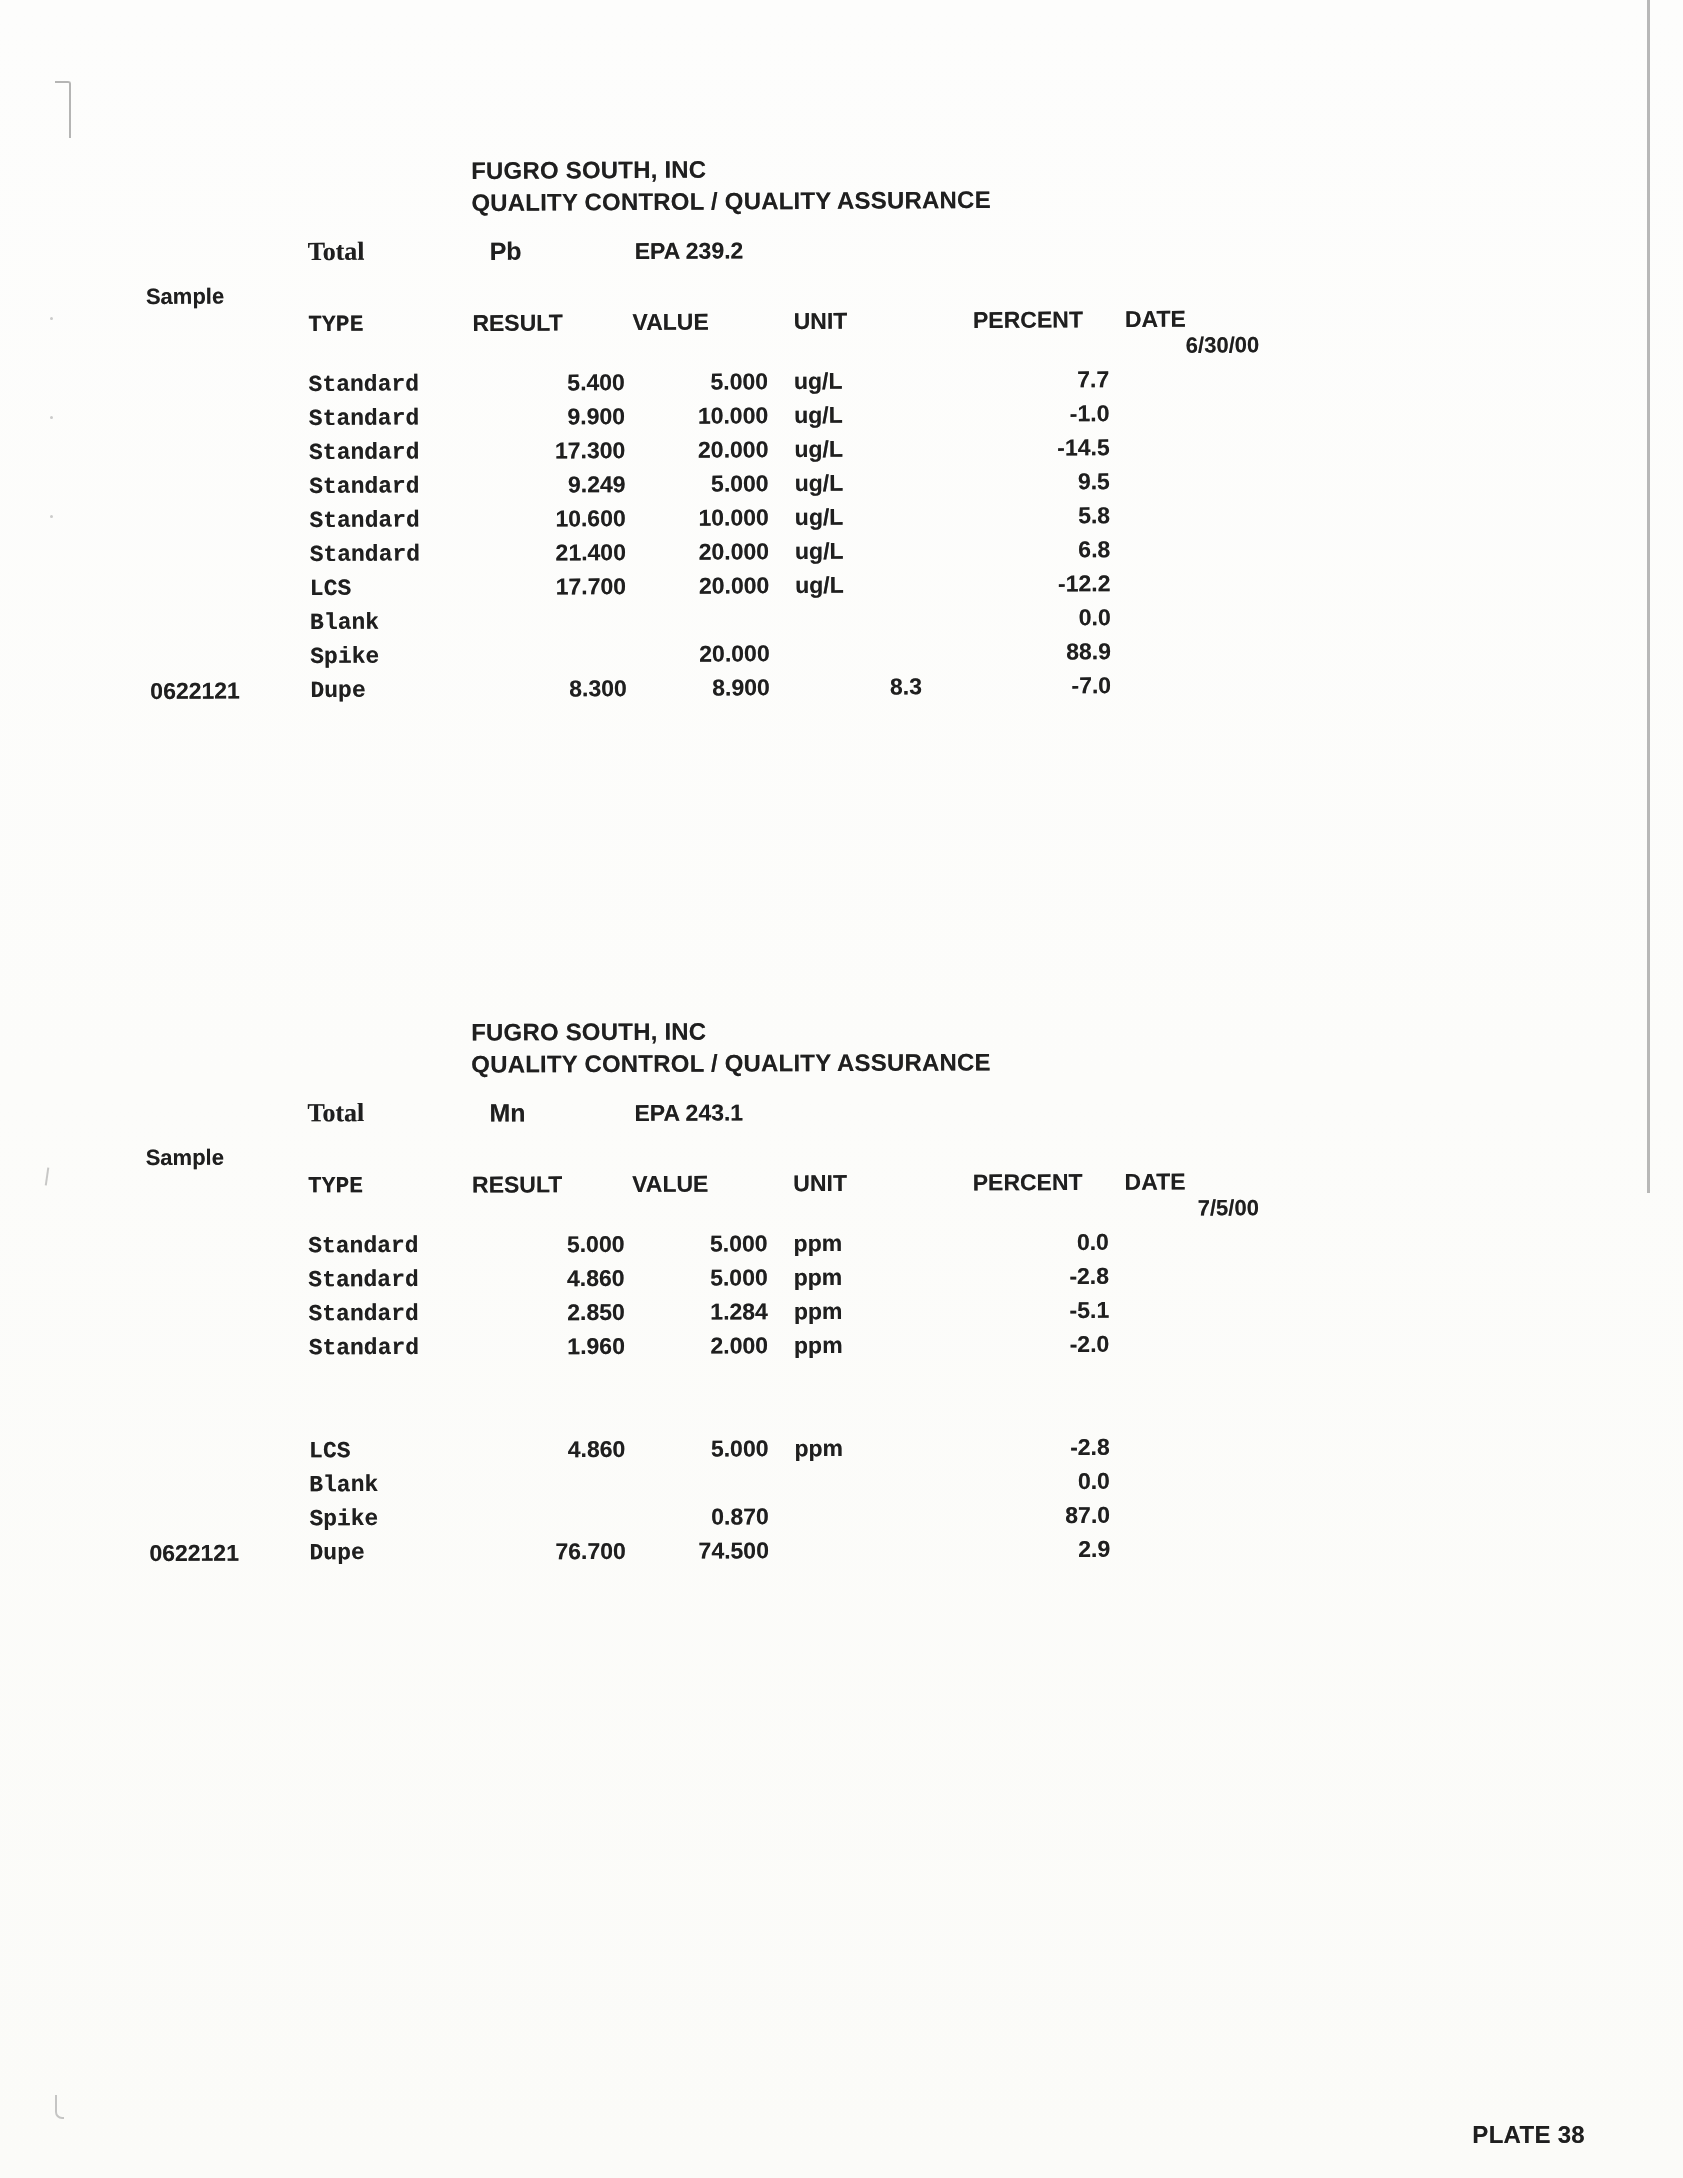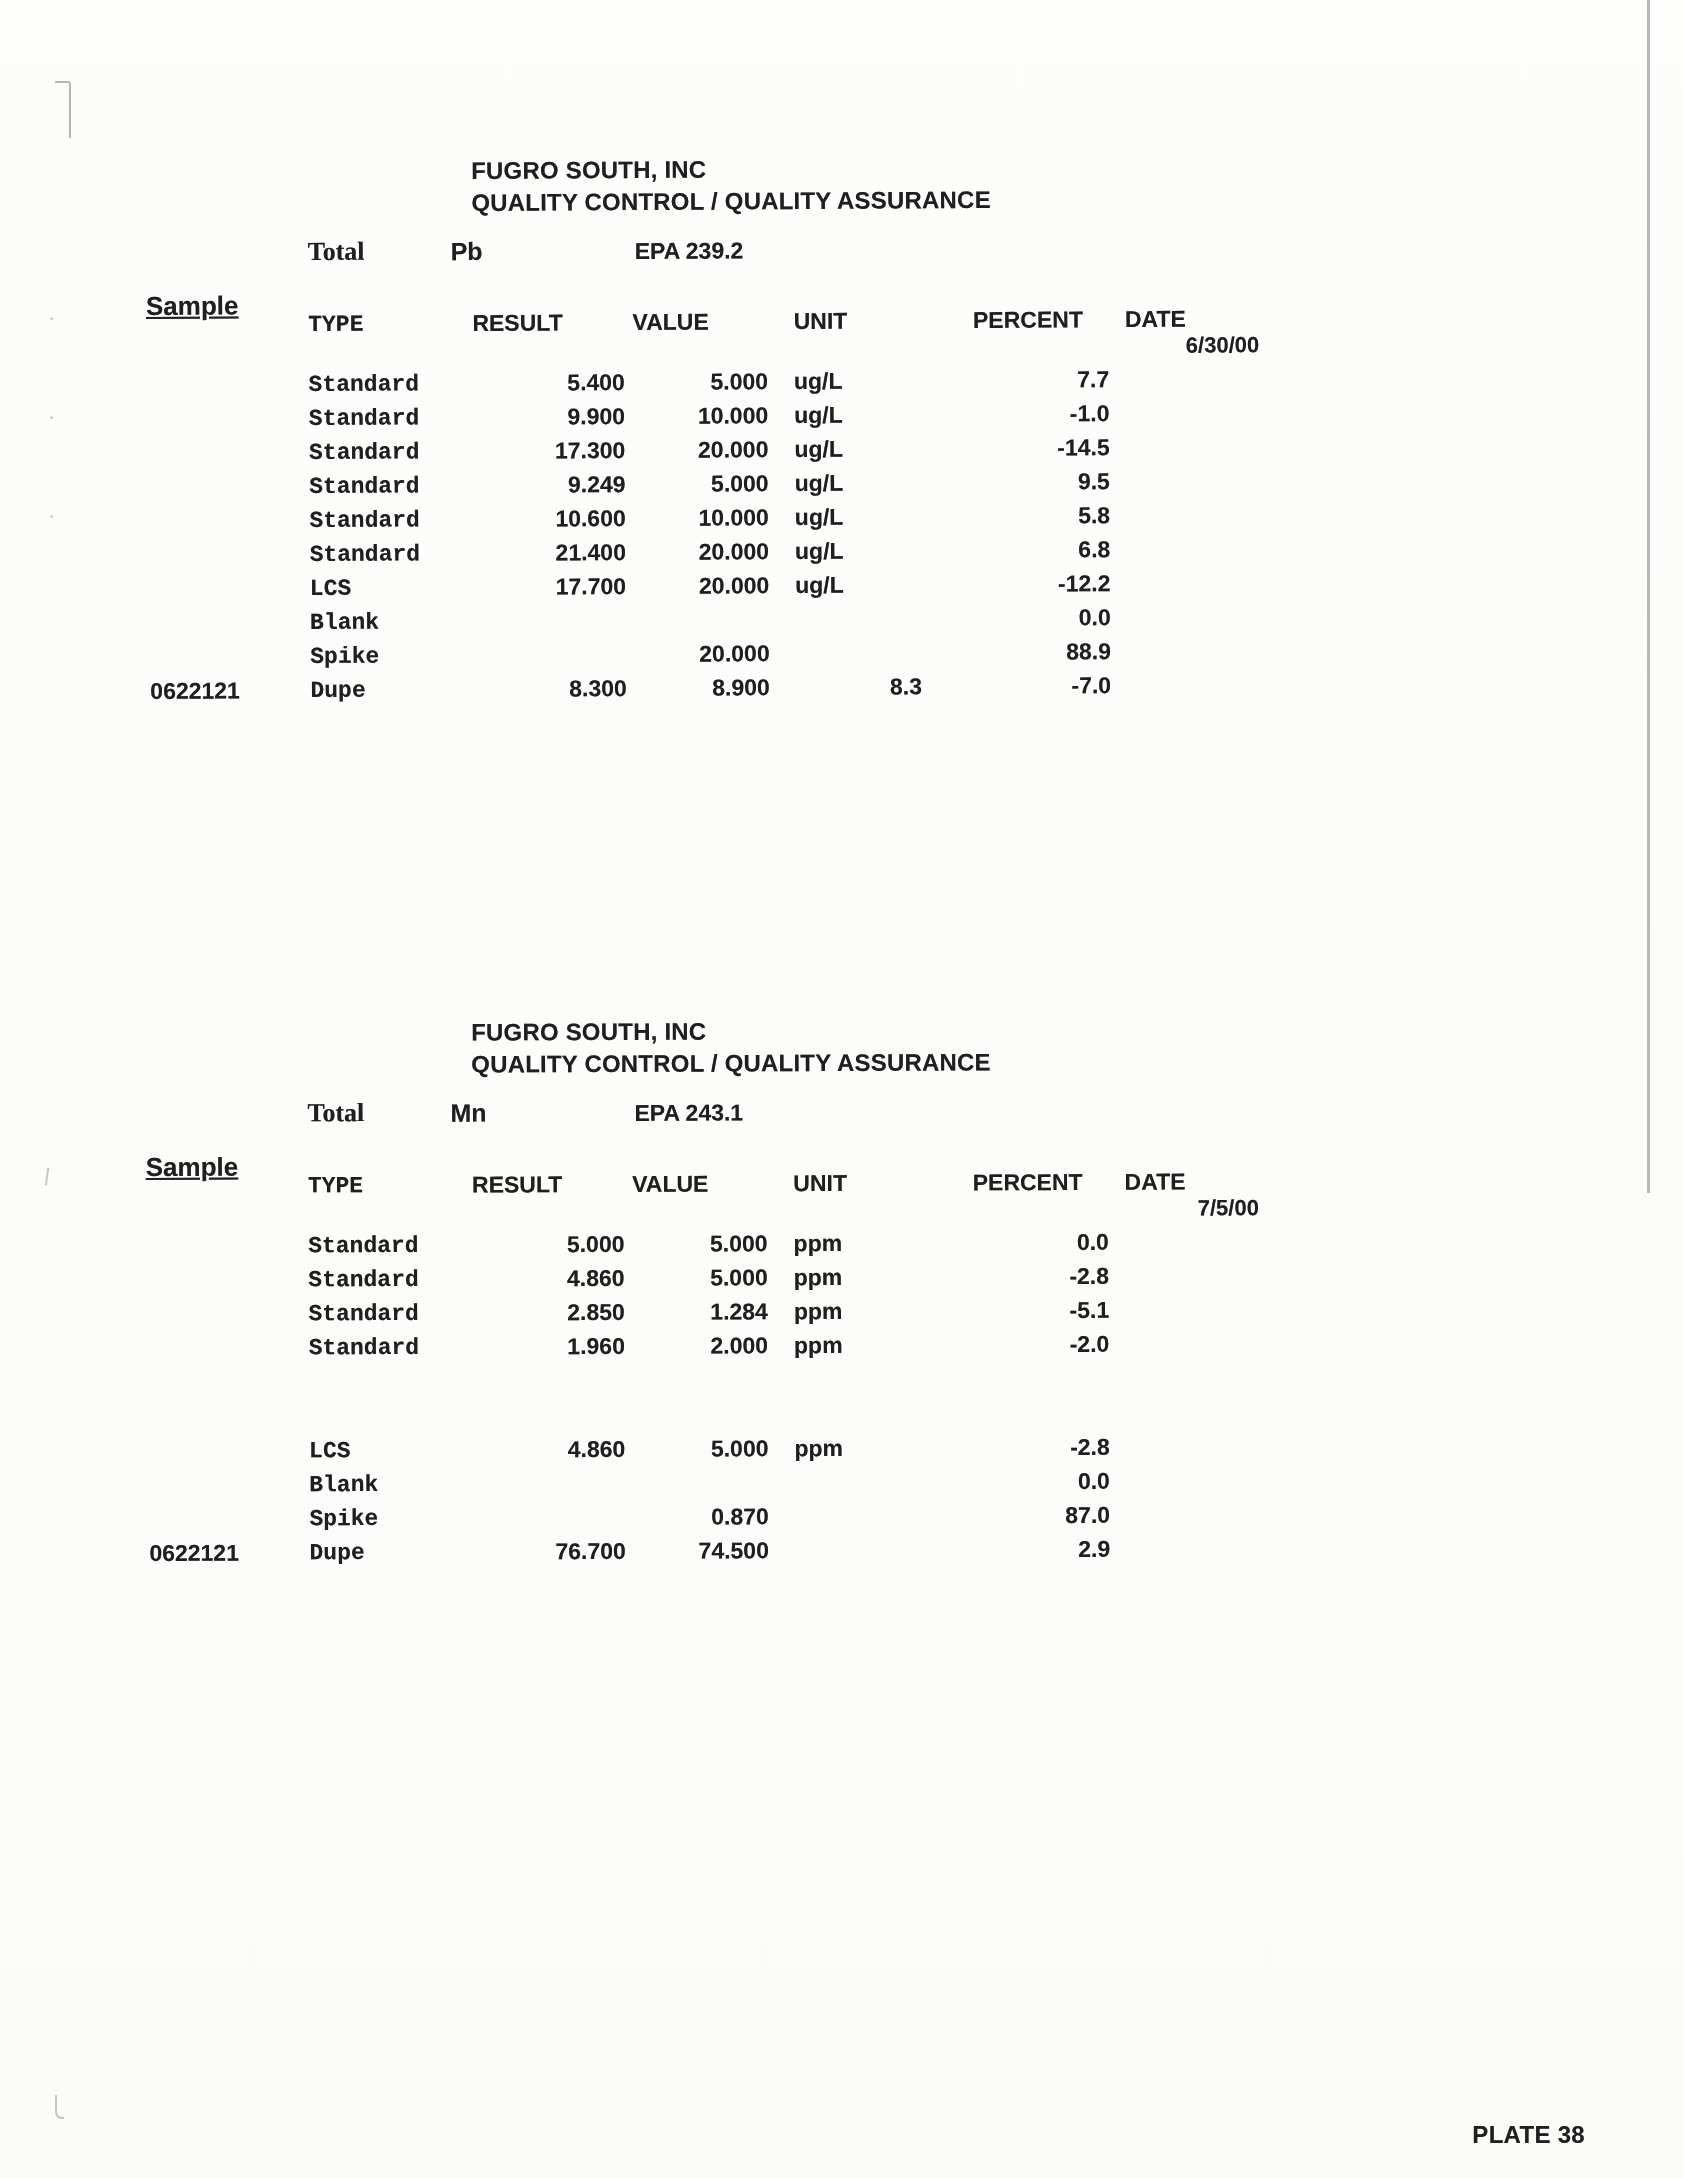--- a/index.html
+++ b/index.html
@@ -14,23 +14,23 @@
     text-shadow:0 0 0.6px rgba(25,25,25,.5);
   }
 
   .qc-section { position:absolute; left:0; width:1683px; }
   #section-pb { top:149px; height:614px; transform:rotate(-0.35deg); transform-origin:149px 0; }
   #section-mn { top:1010px; height:673px; transform:rotate(-0.25deg); transform-origin:149px 0; }
 
   .company   { position:absolute; left:471px; top:10px;  font-size:24px; letter-spacing:0.2px; }
   .subtitle  { position:absolute; left:471px; top:42px;  font-size:24px; letter-spacing:0.2px; }
   .total-label { position:absolute; left:307px; top:89px; font-size:26px;font-family:Liberation Serif, serif; }
-  .analyte     { position:absolute; left:450px; top:90px; font-size:25px; }
+  .analyte     { position:absolute; left:489px; top:90px; font-size:25px; }
   .method      { position:absolute; left:634px; top:92px; font-size:23px; }
-  .sample-label{ position:absolute; left:145px; top:142px; font-size:26px;text-decoration:underline; }
+  .sample-label{ position:absolute; left:145px; top:135px; font-size:22px; }
 
   table.qc-table {
     position:absolute; left:147px; top:158px;
     border-collapse:collapse; table-layout:fixed; width:1121px;
   }
   th, td {
     font-size:23px; font-weight:700; padding:0;
     white-space:nowrap; vertical-align:bottom; overflow:visible;
   }
   thead tr.header-row th { height:32px; font-size:23px; }

